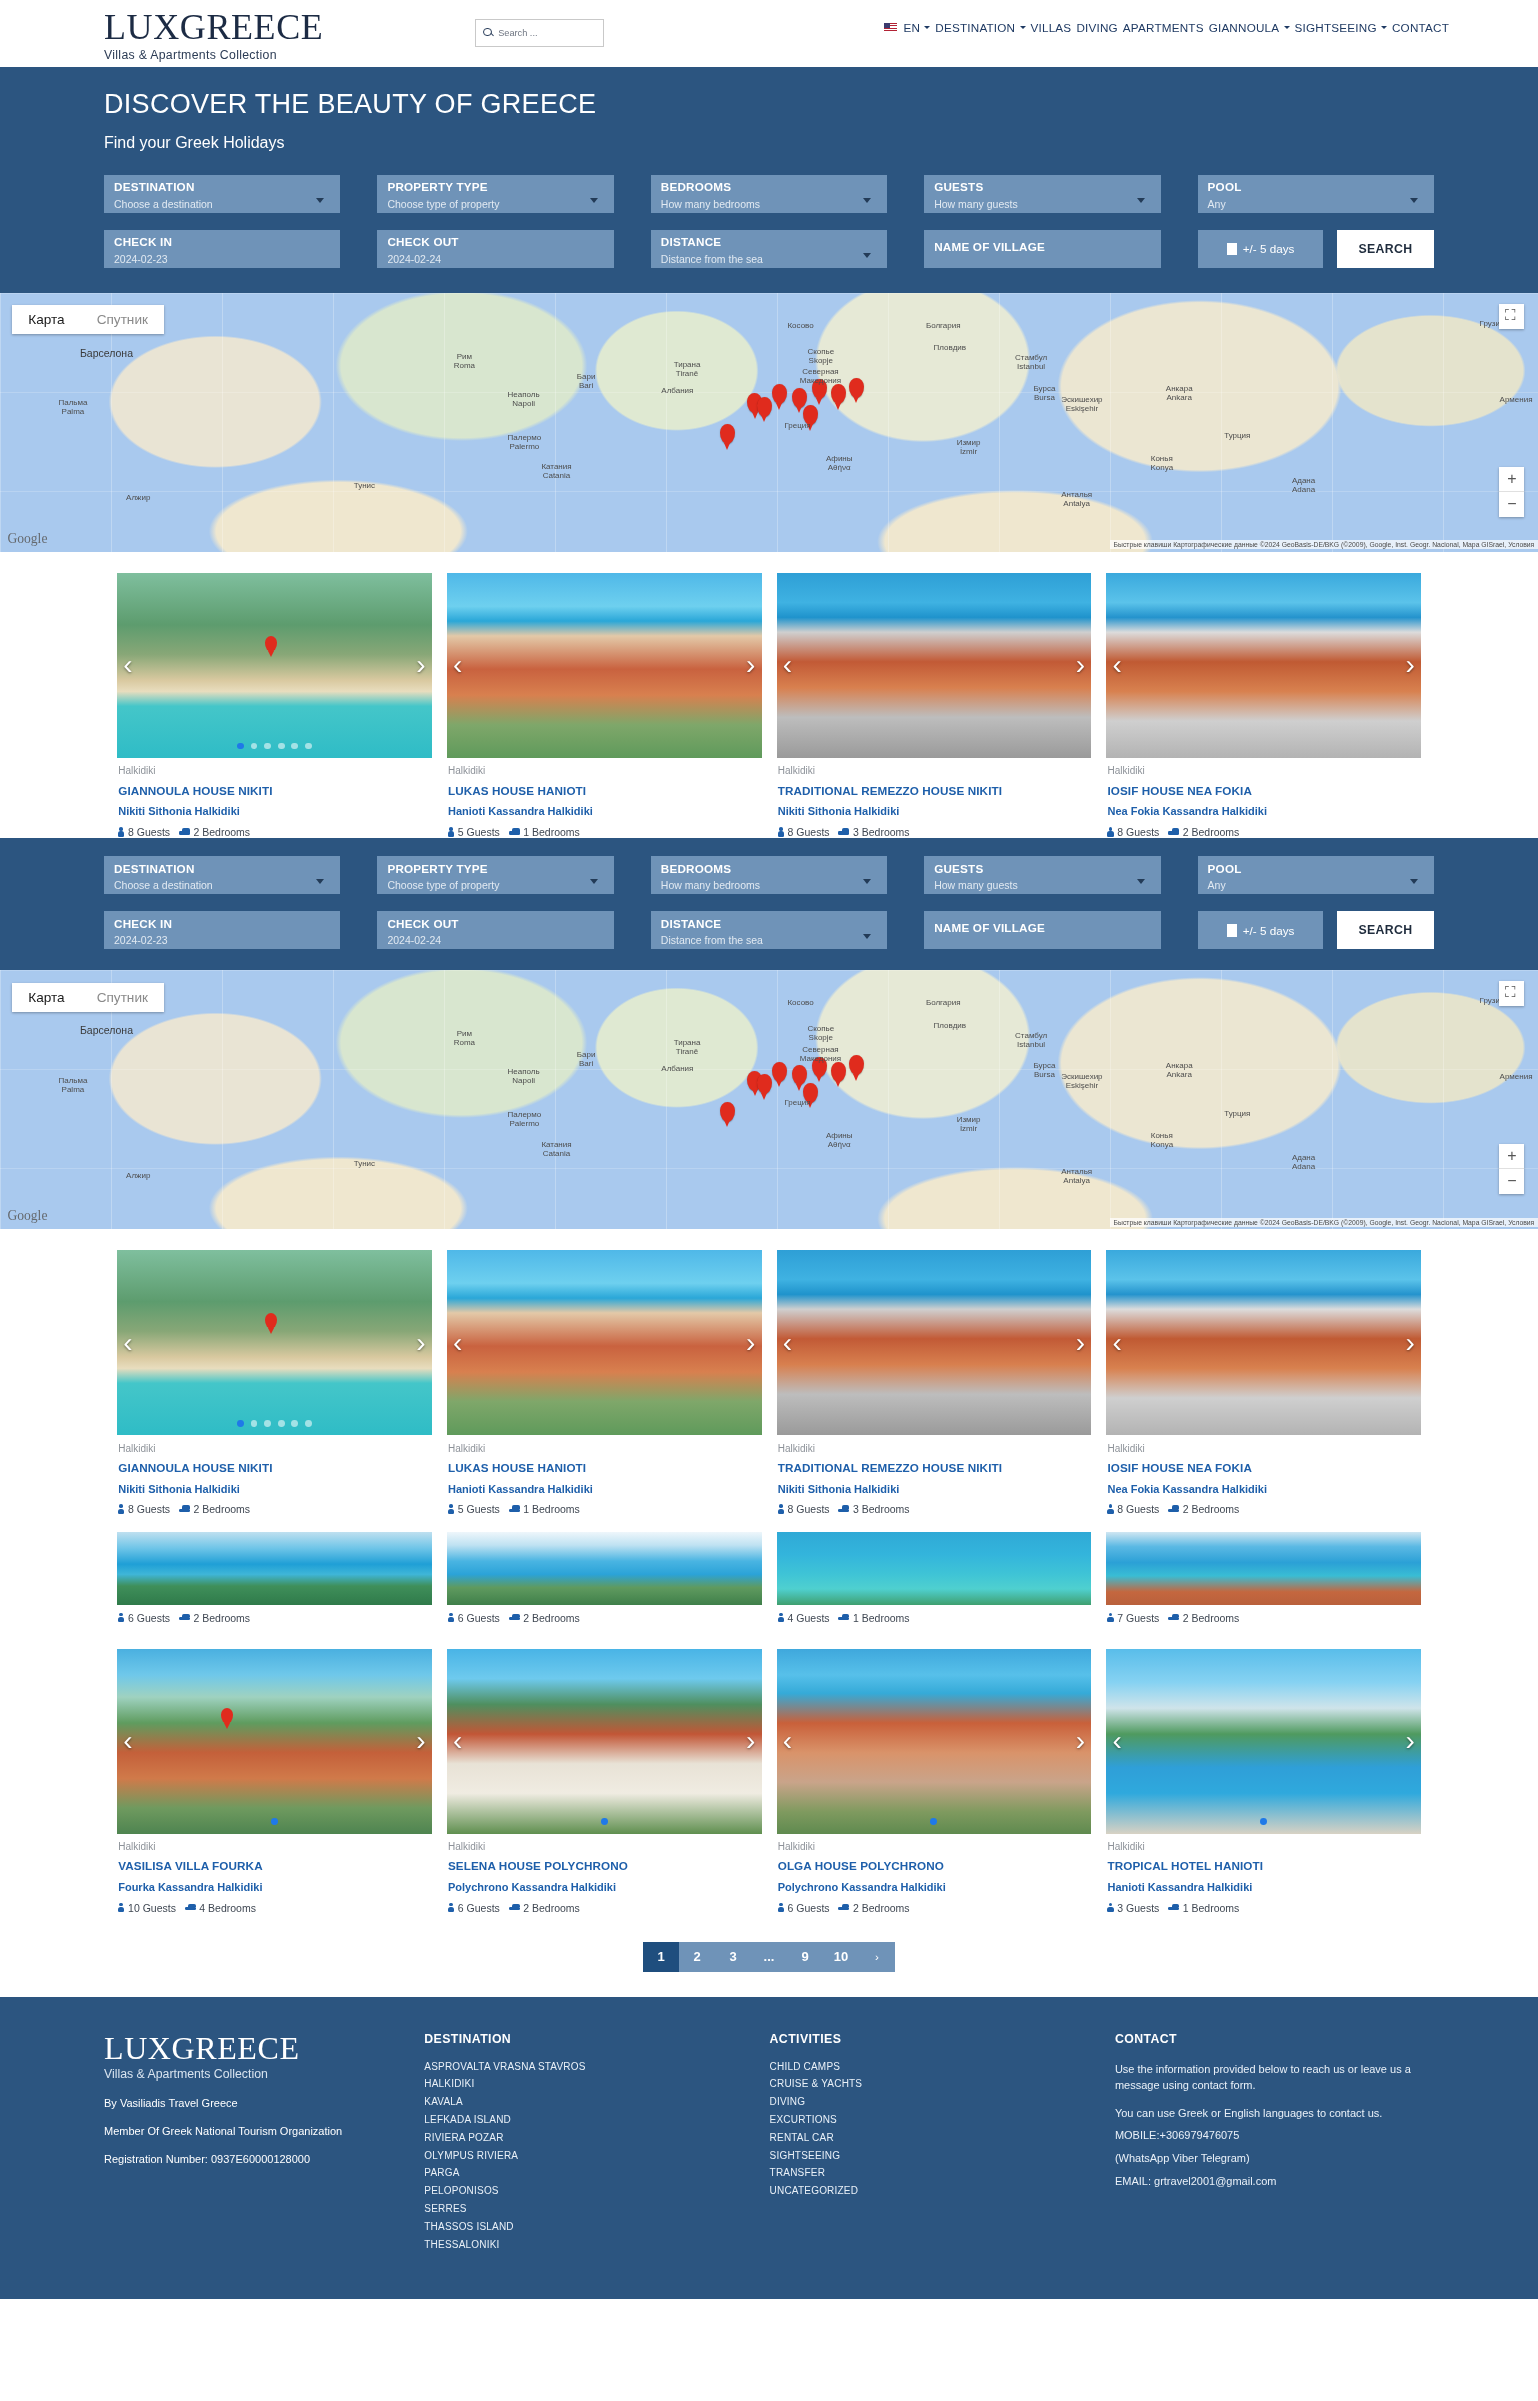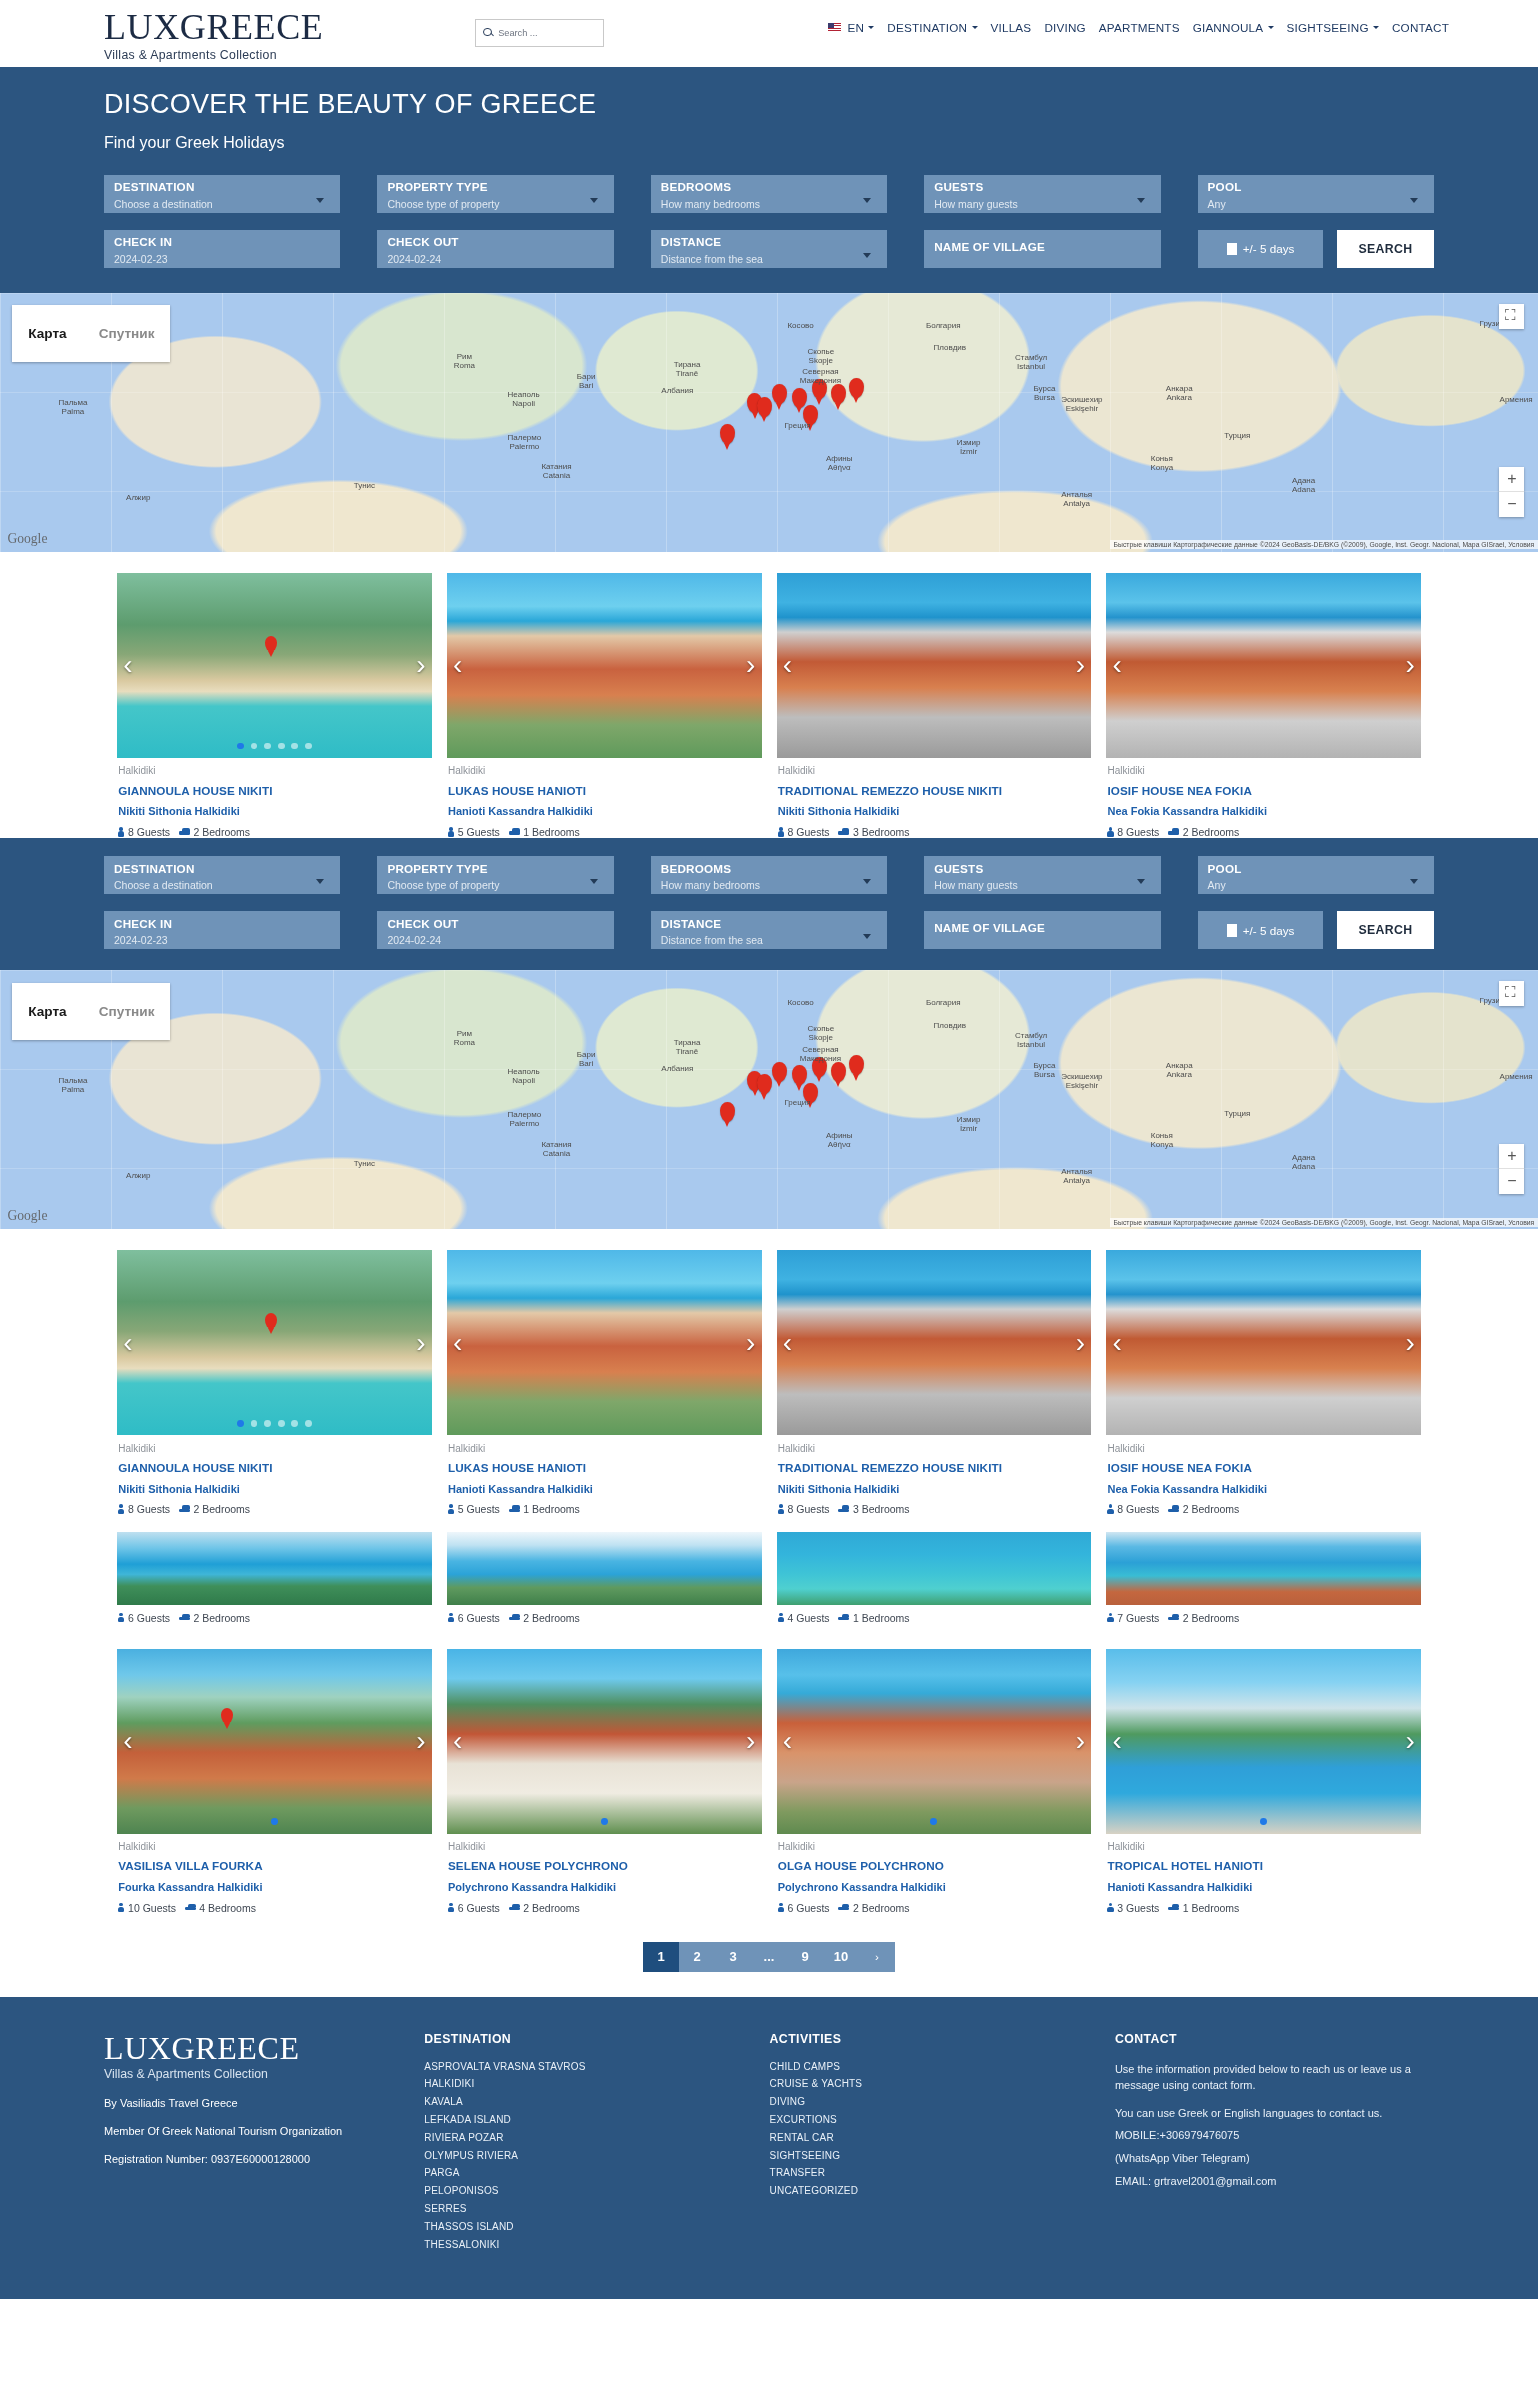--- a/index.html
+++ b/index.html
@@ -11,21 +11,21 @@
   .logo-wrap { position: absolute; left: 104px; top: 8.6px; }
   .logo-main { font-family: "Liberation Serif", serif; font-size: 36px; letter-spacing: 0.6px; color: #1c2b44; line-height: 1.0; font-weight: 400; }
   .logo-sub { font-family: "Liberation Sans", sans-serif; font-size: 12.3px; color: #2c3c55; letter-spacing: 0.3px; margin-top: 3.7px; }
 
   .searchbox { position: absolute; left: 475px; top: 18.5px; width: 129px; height: 28px; border: 0.6px solid #c9c9c9; background: #fff; display: flex; align-items: center; padding: 0 6.2px; }
   .searchbox .mag { width: 12.3px; height: 12.3px; position: relative; flex: none; margin-right: 3.7px; }
   .searchbox .mag::before { content: ""; position: absolute; left: 1.2px; top: 1.2px; width: 6.8px; height: 6.8px; border: 1.2px solid #2b3f5c; border-radius: 50%; }
   .searchbox .mag::after { content: ""; position: absolute; left: 7.4px; top: 8px; width: 4.3px; height: 1.2px; background: #2b3f5c; transform: rotate(45deg); }
   .searchbox .ph { font-size: 9.2px; color: #6d7480; }
 
-  .mainnav { position: absolute; right: 89px; top: 21px; display: flex; align-items: center; gap: 13px; }
+  .mainnav { position: absolute; right: 89px; top: 21px; display: flex; align-items: center; gap: 5px; }
   .nav-item { font-size: 11.7px; color: #1f3a63; letter-spacing: 0.2px; display: flex; align-items: center; gap: 4.3px; white-space: nowrap; cursor: pointer; }
   .flag { width: 13.6px; height: 9.2px; display: inline-block; position: relative; overflow: hidden; background:
       repeating-linear-gradient(to bottom, #b22234 0, #b22234 0.9px, #ffffff 0.9px, #ffffff 1.8px); margin-right: 1.8px; }
   .flag::before { content:""; position:absolute; left:0; top:0; width:6.2px; height:5px; background:#3c3b6e; }
   .caret { display: inline-block; width: 0; height: 0; border-left: 3.1px solid transparent; border-right: 3.1px solid transparent; border-top: 3.7px solid #1f3a63; }
 
   
   .hero { background: #2c5580; padding: 22px 0 25px 0; position: relative; }
   .hero-title { font-size: 27px; color: #ffffff; font-weight: 400; letter-spacing: 0.3px; margin-left: 104px; }
   .hero-sub { font-size: 16px; color: #ffffff; font-weight: 400; margin-left: 104px; margin-top: 13.6px; }
@@ -56,21 +56,21 @@
       radial-gradient(ellipse 136px 80px at 93% 30%, #e4e3cd 0%, #e4e3cd 68%, rgba(228,227,205,0) 70%),
       radial-gradient(ellipse 185px 74px at 22% 92%, #efe7cf 0%, #efe7cf 66%, rgba(239,231,207,0) 70%),
       radial-gradient(ellipse 197px 74px at 66% 96%, #efe7cf 0%, #efe7cf 66%, rgba(239,231,207,0) 70%),
       linear-gradient(#a9c9ee, #a9c9ee);
   }
   .map-grid { position: absolute; inset: 0; background-image:
       linear-gradient(to right, rgba(255,255,255,0.25) 0.6px, transparent 0.6px),
       linear-gradient(to bottom, rgba(255,255,255,0.18) 0.6px, transparent 0.6px);
     background-size: 111px 99px; }
   .maptoggle { position: absolute; left: 12.3px; top: 12.3px; display: flex; background: #ffffff; box-shadow: 0 0.6px 2.5px rgba(0,0,0,.3); }
-  .maptoggle div { padding: 21px 16px; font-size: 13.6px; cursor: pointer; font-weight: bold; }
+  .maptoggle div { padding: 7px 16px; font-size: 13.6px; cursor: pointer; }
   .mt-active { color: #1a1a1a; font-weight: 400; }
   .mt-idle { color: #8a8a8a; }
   .fullscreen { position: absolute; right: 13.6px; top: 11px; width: 25px; height: 25px; background: #fff; box-shadow: 0 0.6px 2.5px rgba(0,0,0,.3); }
   .fullscreen::before { content: "⛶"; position: absolute; left: 5.5px; top: 1.8px; font-size: 15px; color: #555; }
   .zoomctl { position: absolute; right: 13.6px; bottom: 35px; width: 25px; background: #fff; box-shadow: 0 0.6px 2.5px rgba(0,0,0,.3); }
   .zoomctl div { height: 25px; line-height: 23.4px; text-align: center; font-size: 16px; color: #555; cursor: pointer; }
   .zoomctl div:first-child { border-bottom: 0.6px solid #e0e0e0; }
   .map-attrib { position: absolute; right: 0; bottom: 2.5px; font-size: 6.8px; color: #4a4a4a; background: rgba(255,255,255,0.72); padding: 1.2px 3.7px; white-space: nowrap; }
   .map-ggl { position: absolute; left: 7.4px; bottom: 5px; font-family: "Liberation Serif", serif; font-size: 13.6px; color: #5a5a5a; opacity: .85; }
   .pin { position: absolute; width: 15px; height: 20px; background: #e02b1d; border-radius: 50% 50% 50% 50% / 42% 42% 58% 58%; box-shadow: 0 0.6px 1.2px rgba(0,0,0,.35); }

